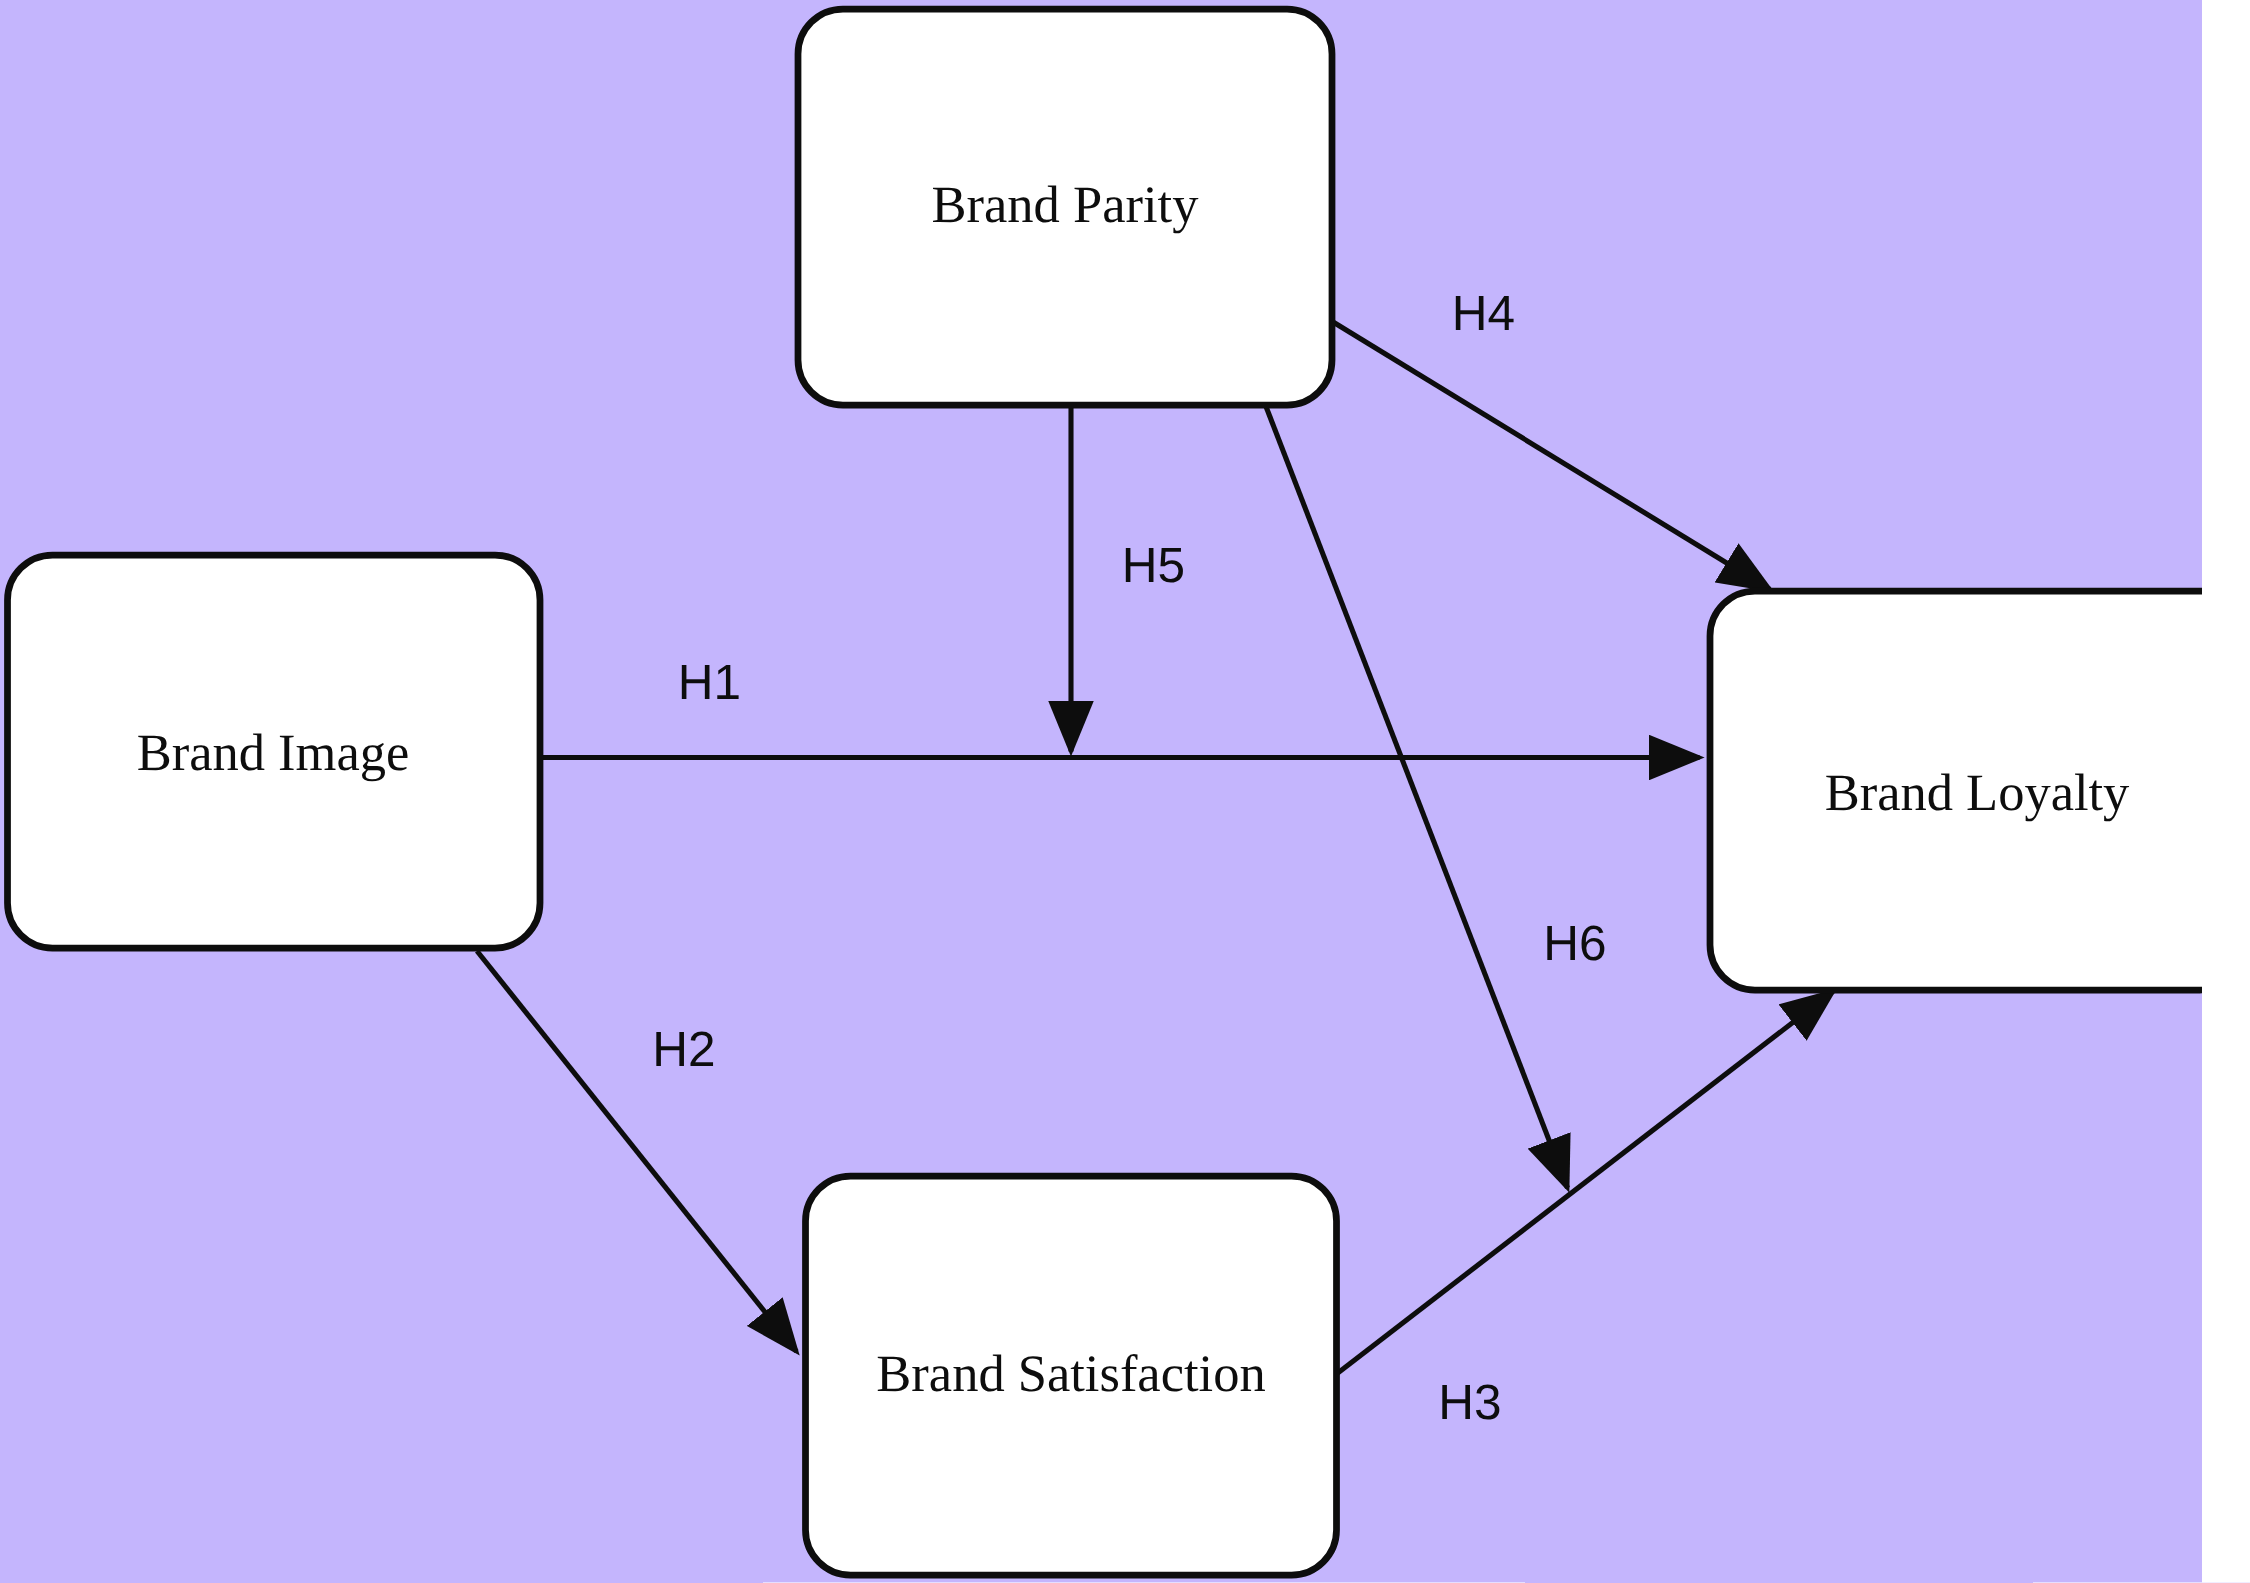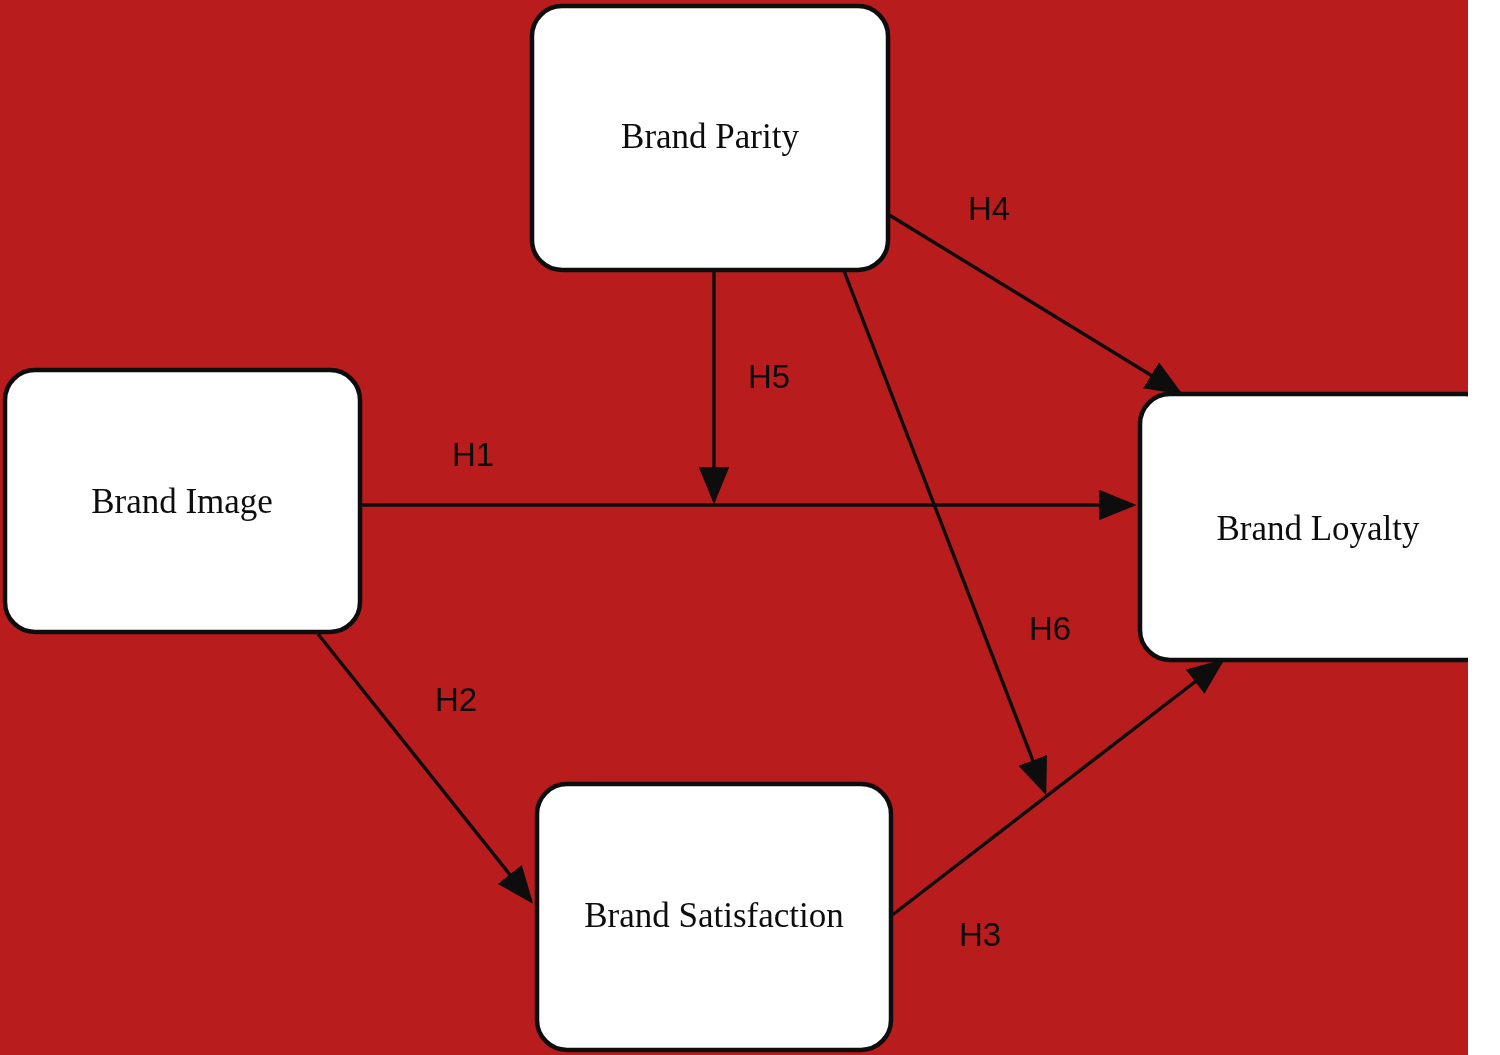--- a/index.html
+++ b/index.html
@@ -4,21 +4,21 @@
 <style>
   html, body {
     margin: 0;
     padding: 0;
     background: #ffffff;
   }
   #canvas {
     position: relative;
     width: 1468px;
     height: 1055px;
-    background: #b91c1c;
+    background: #c4b5fd;
     overflow: hidden;
     font-family: "Liberation Serif", "DejaVu Serif", serif;
     text-decoration: underline;
   }
   #diagram-svg {
     position: absolute;
     left: 0;
     top: 0;
     width: 1500px;
     height: 1055px;

